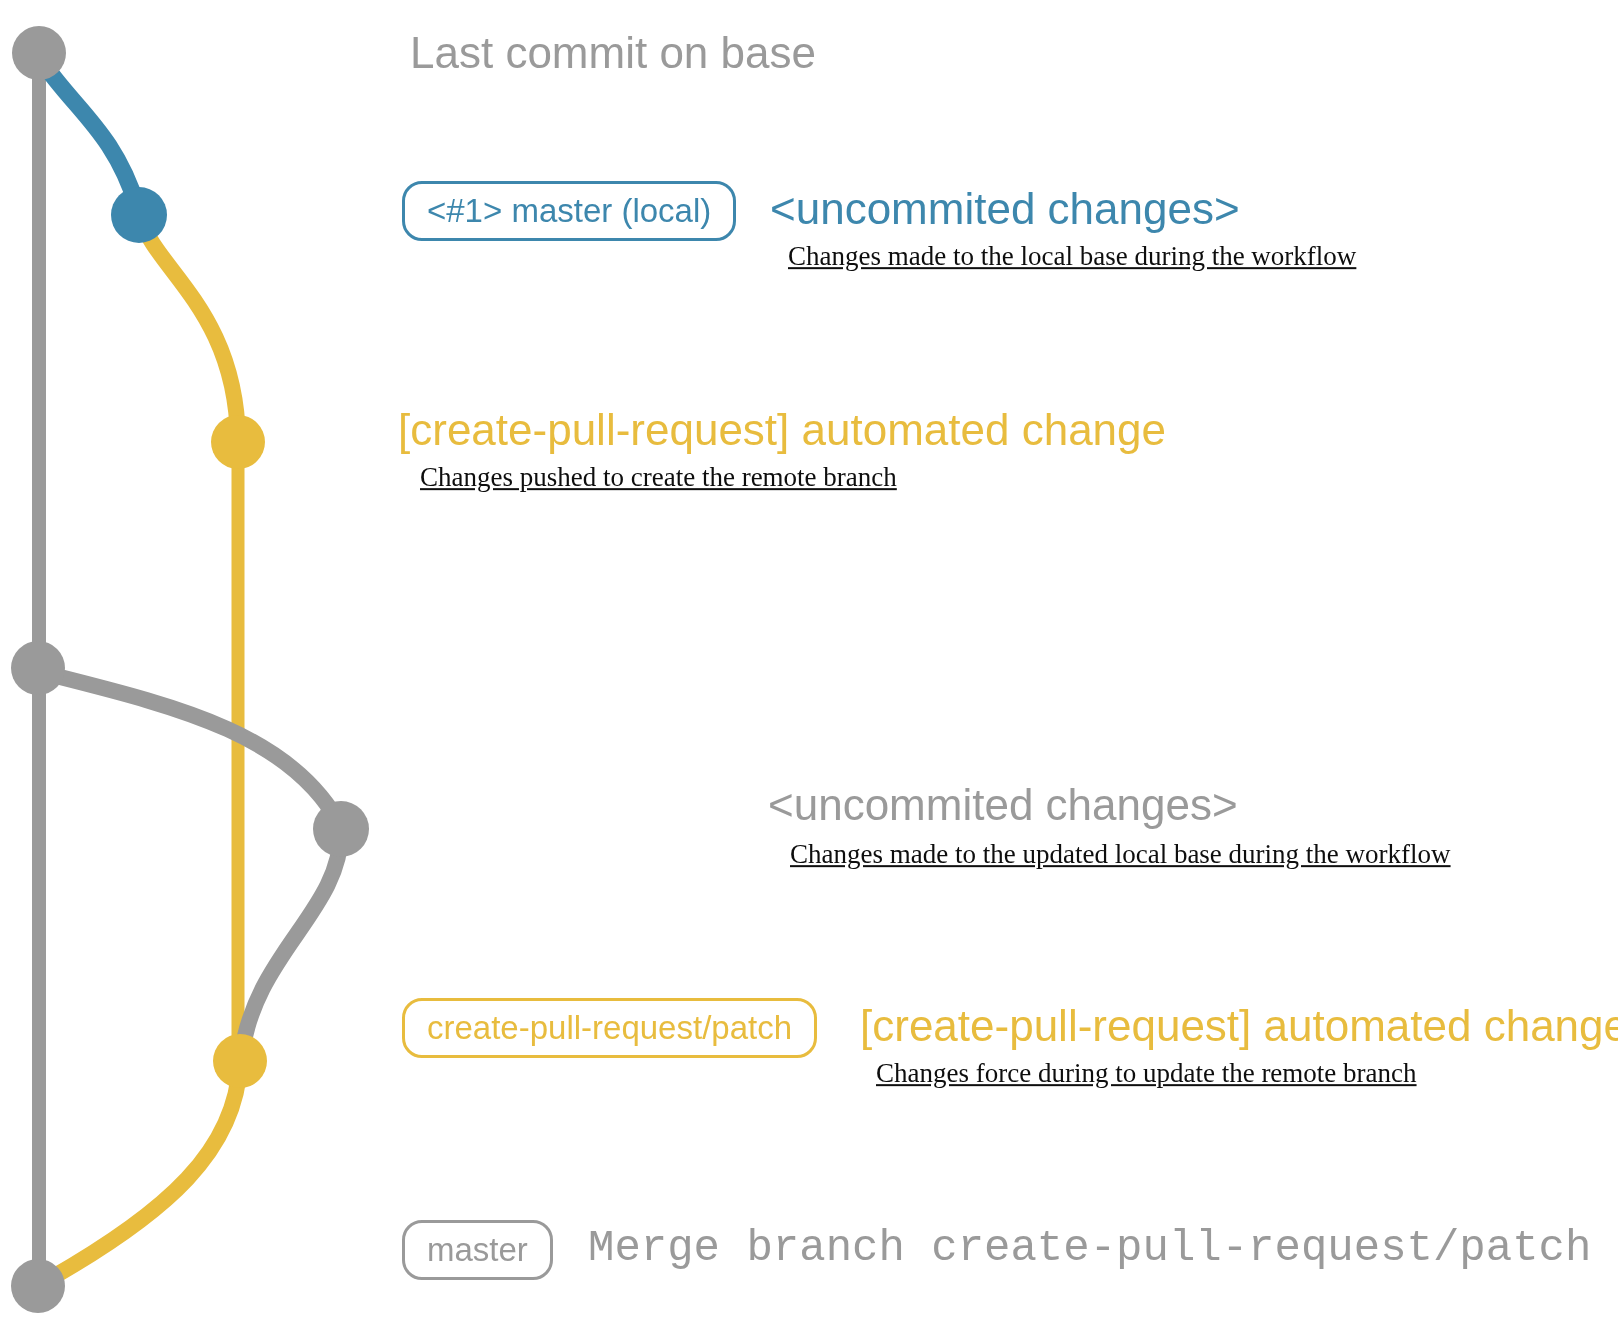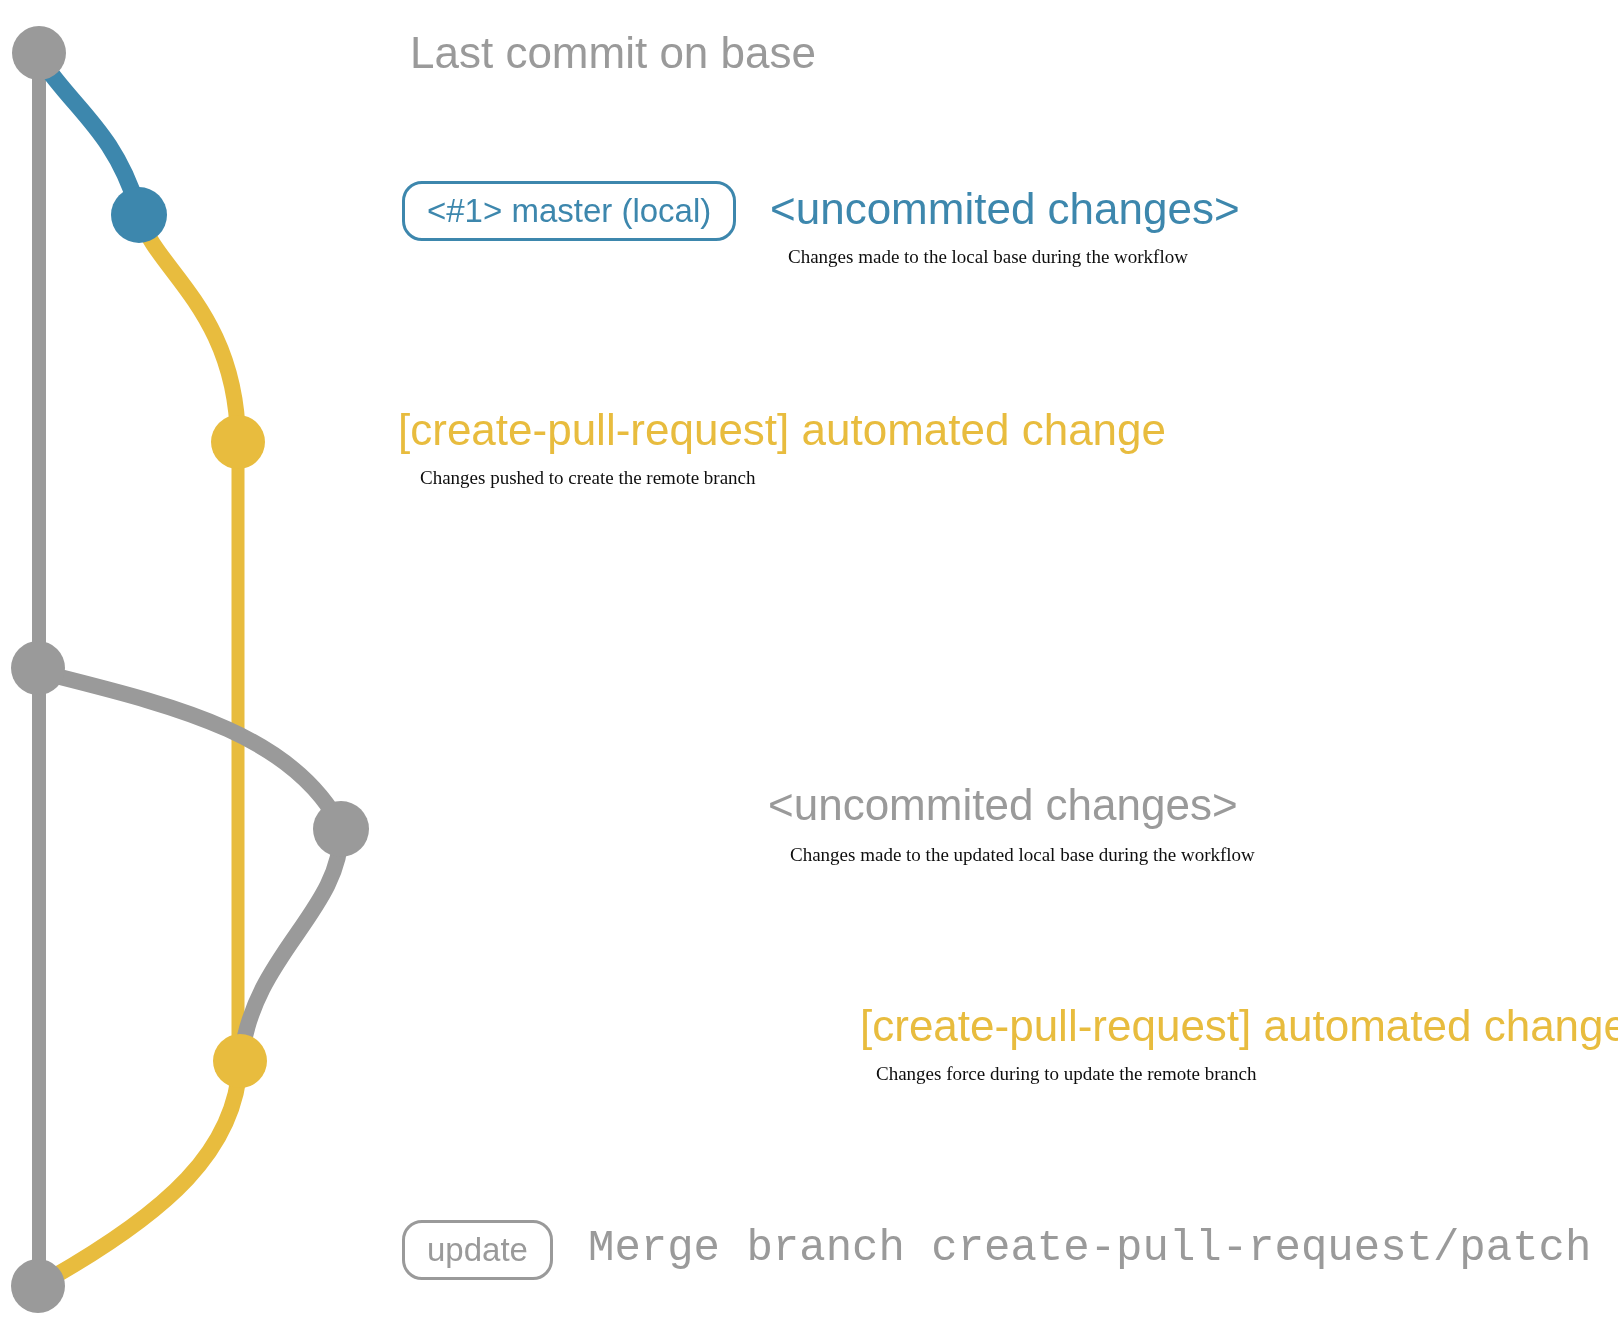--- a/index.html
+++ b/index.html
@@ -19,22 +19,23 @@
   .fill-yellow{fill:var(--yellow);}
   .lbl{
     position:absolute;
     transform:translateY(-50%);
     white-space:nowrap;
     font-size:44px;
     line-height:1.1;
   }
   .serif{
     font-family:"Liberation Serif",serif;
-    font-size:19px;
+    font-size:27px;
     color:var(--ink);
+    text-decoration:underline;
   }
   .gray{color:var(--gray);}
   .blue{color:var(--blue);}
   .yellow{color:var(--yellow);}
   .badge{
     position:absolute;
     transform:translateY(-50%);
     display:inline-flex;
     align-items:center;
     height:60px;
@@ -83,19 +84,20 @@
   <div class="lbl blue" style="left:770px;top:209px;">&lt;uncommited changes&gt;</div>
   <div class="lbl serif" style="left:788px;top:257px;">Changes made to the local base during the workflow</div>
 
   <div class="lbl yellow" style="left:398px;top:430px;">[create-pull-request] automated change</div>
   <div class="lbl serif" style="left:420px;top:478px;">Changes pushed to create the remote branch</div>
 
 
   <div class="lbl gray" style="left:768px;top:805px;">&lt;uncommited changes&gt;</div>
   <div class="lbl serif" style="left:790px;top:855px;">Changes made to the updated local base during the workflow</div>
 
+  <div class="badge yellow" style="left:402px;top:1028px;">create-pull-request/patch</div>
   <div class="lbl yellow" style="left:860px;top:1026px;">[create-pull-request] automated change</div>
   <div class="lbl serif" style="left:876px;top:1074px;">Changes force during to update the remote branch</div>
 
-  <div class="badge gray" style="left:402px;top:1250px;">update</div>
+  <div class="badge gray" style="left:402px;top:1250px;">master</div>
   <div class="lbl gray" style="left:588px;top:1248px;font-family:Liberation Mono, monospace;">Merge branch create-pull-request/patch</div>
 
 </div>
 
 </body></html>

